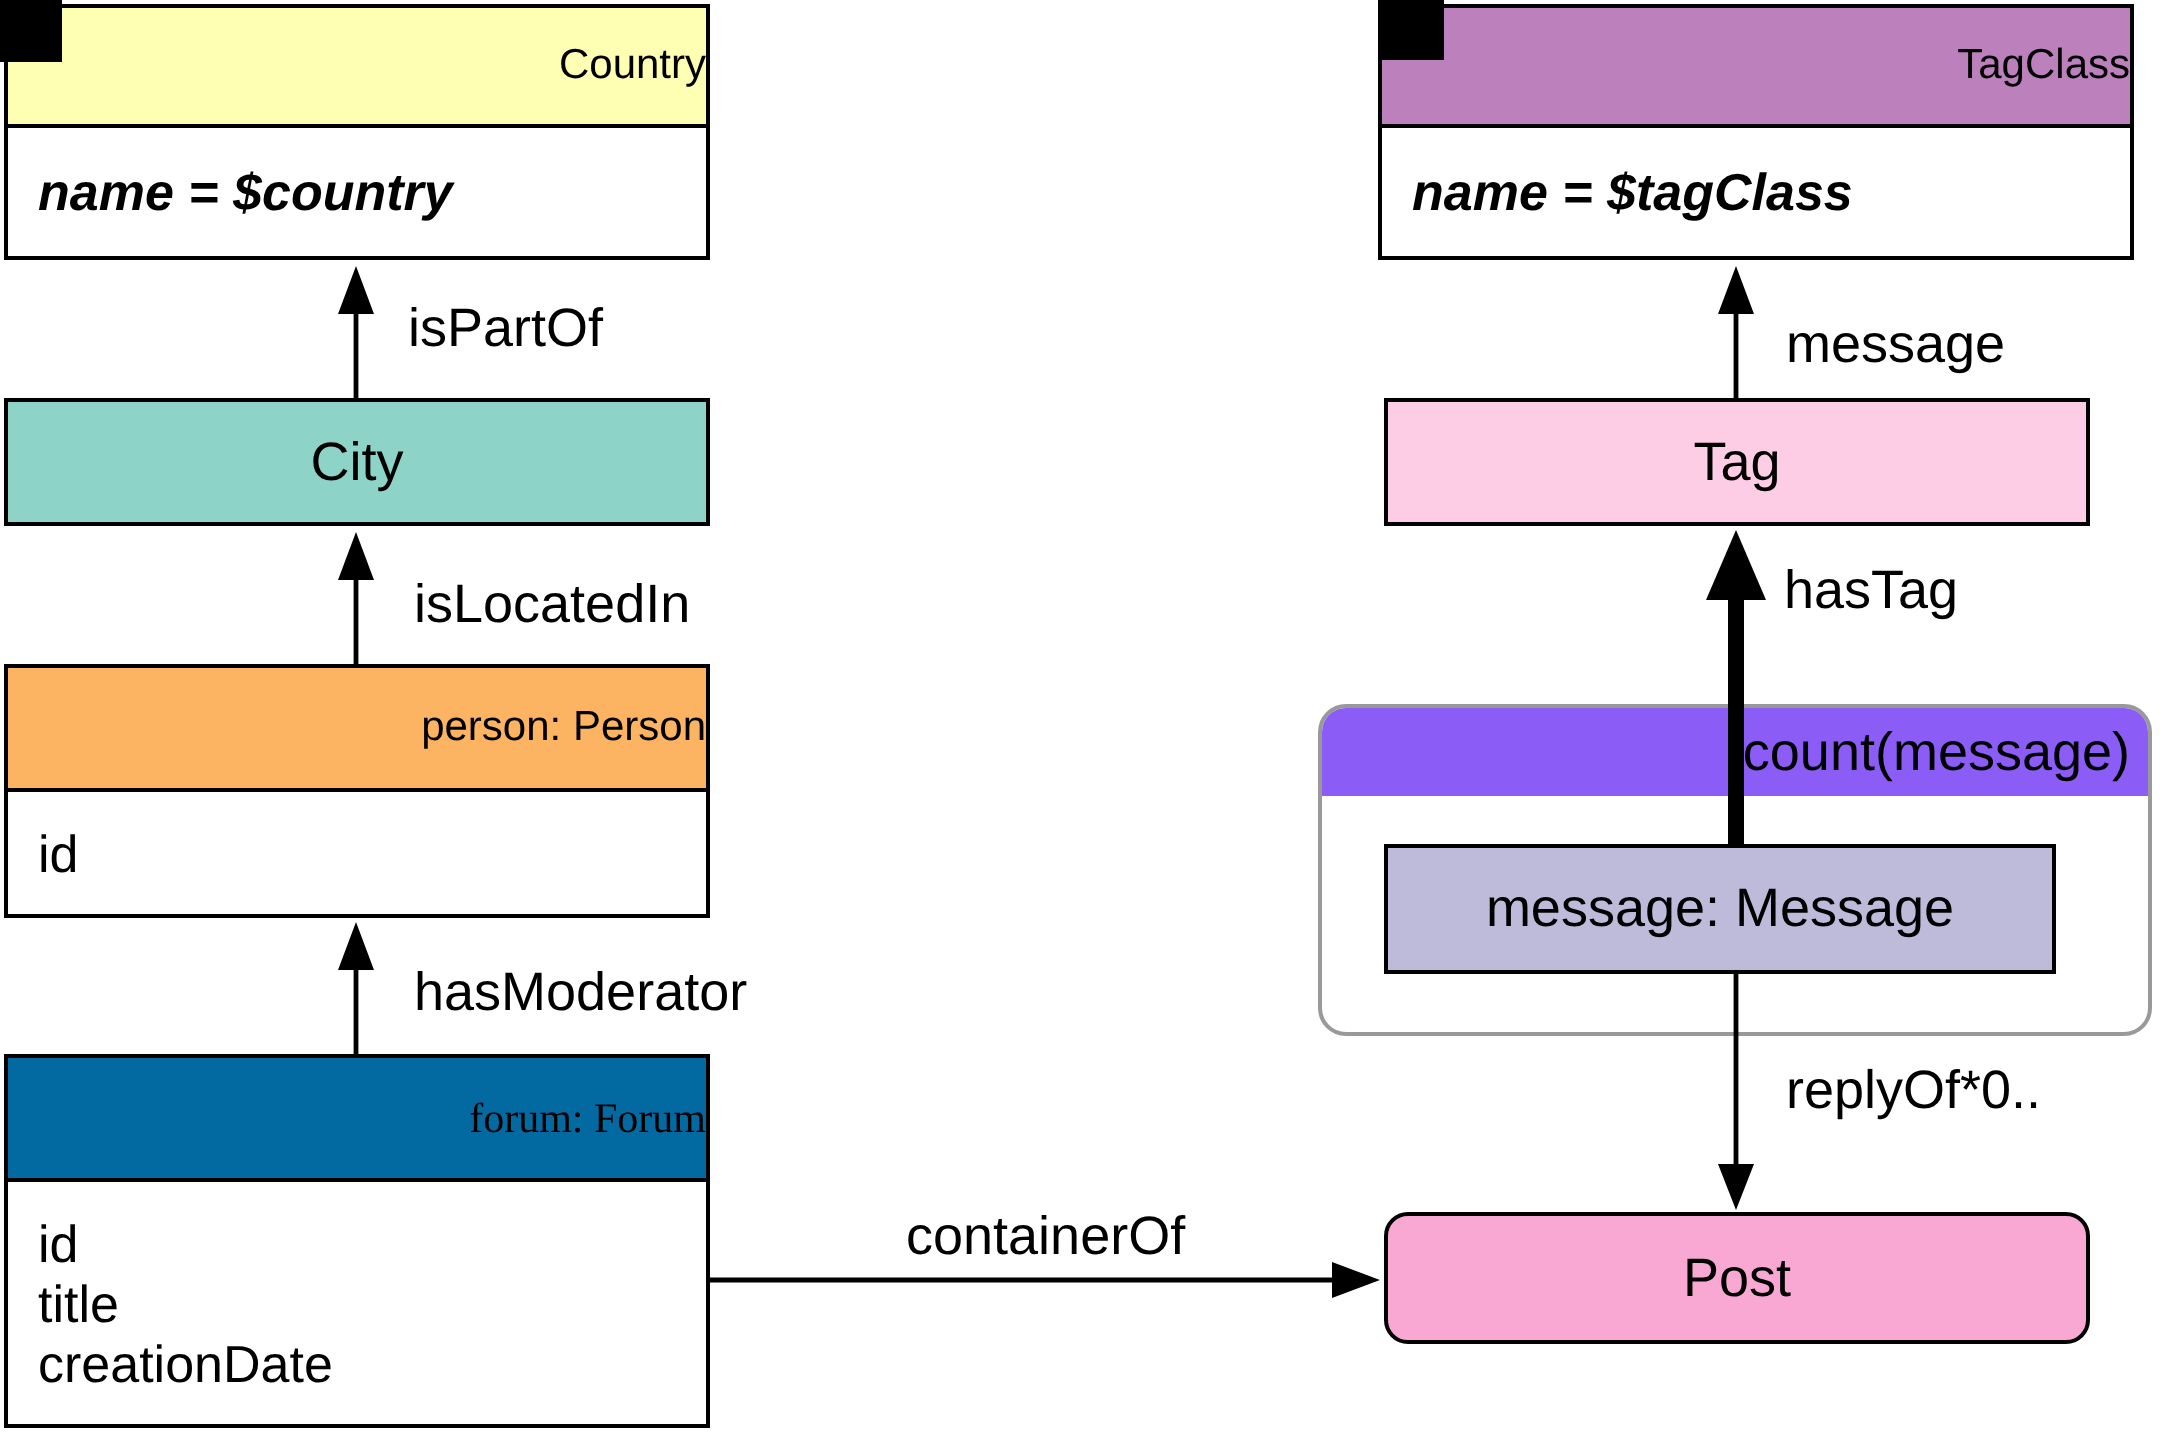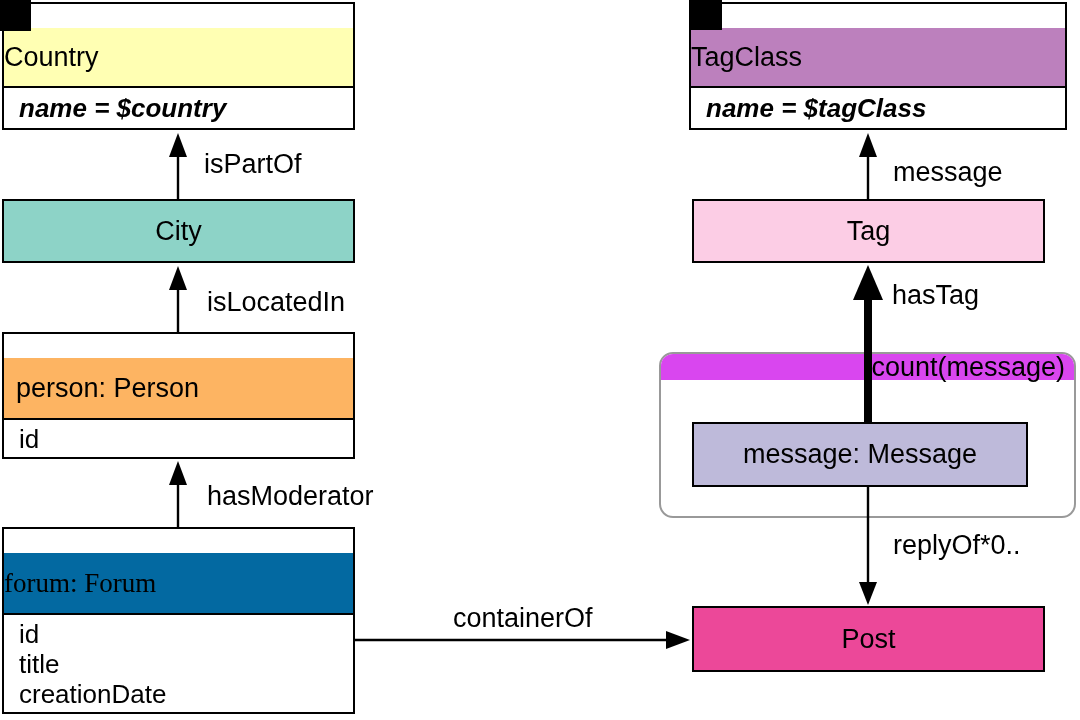--- a/index.html
+++ b/index.html
@@ -5,42 +5,41 @@
   html,body{margin:0;padding:0;background:#fff;}
   .canvas{
     position:relative;width:1080px;height:720px;background:#ffffff;overflow:hidden;
     font-family:"Liberation Sans","DejaVu Sans",sans-serif;color:#000;
   }
   .node{
     position:absolute;box-sizing:border-box;border:2.5px solid #000;background:#fff;
     display:flex;flex-direction:column;z-index:3;
   }
   .hdr{
-    box-sizing:border-box;display:flex;align-items:center;justify-content:flex-start;
-    font-size:27px;
-    margin-top:24px;
+    box-sizing:border-box;display:flex;align-items:center;justify-content:flex-end;
+    font-size:21px;
   }
   .hdr.with-attrs{border-bottom:2.5px solid #000;}
   .single{align-items:center;justify-content:center;flex-direction:row;font-size:27px;}
   .attrs{
     flex:1;display:flex;flex-direction:column;justify-content:center;
     background:#fff;font-size:26px;padding-left:15px;box-sizing:border-box;
   }
   .attrs .line{line-height:30px;}
   .param{font-weight:bold;font-style:italic;font-size:26px;}
   .corner-sq{position:absolute;background:#000;z-index:4;}
   .elabel{
     position:absolute;font-size:27px;line-height:29px;white-space:nowrap;z-index:6;
   }
   .agg-container{
     position:absolute;box-sizing:border-box;left:659px;top:352px;width:417px;height:166px;
     border:2px solid #999999;border-radius:14px;background:#ffffff;z-index:1;overflow:hidden;
   }
   .agg-band{
-    height:26px;background:#d946ef;display:flex;align-items:center;justify-content:flex-end;
+    height:44px;background:#8b5cf6;display:flex;align-items:center;justify-content:flex-end;
     padding-right:9px;font-size:27px;
   }
   .edges-layer{position:absolute;left:0;top:0;z-index:5;pointer-events:none;}
 </style>
 </head>
 <body>
 
 <div class="canvas">
 
   <div class="agg-container">
@@ -92,21 +91,21 @@
   </div>
 
   <div class="node single" style="left: 692px; top: 199px; width: 353px; height: 64px; background: rgb(252, 205, 229);">
     <span>Tag</span>
   </div>
 
   <div class="node single" style="left: 692px; top: 422px; width: 336px; height: 65px; background: rgb(190, 186, 218);">
     <span>message: Message</span>
   </div>
 
-  <div class="node single" style="left: 692px; top: 606px; width: 353px; height: 66px; background: #ec4899;">
+  <div class="node single" style="left: 692px; top: 606px; width: 353px; height: 66px; background: #f9a8d4; border-radius: 12px;">
     <span>Post</span>
   </div>
 
   <div class="corner-sq" style="left:0;top:0;width:31px;height:31px"></div>
   <div class="corner-sq" style="left:689px;top:0;width:33px;height:30px"></div>
 
   <svg class="edges-layer" width="1080" height="720" viewBox="0 0 1080 720">
     <g>
       <line x1="178" y1="199" x2="178" y2="155" stroke="#000" stroke-width="2.4"></line>
       <polygon points="178,133 169,157 187,157" fill="#000"></polygon>

